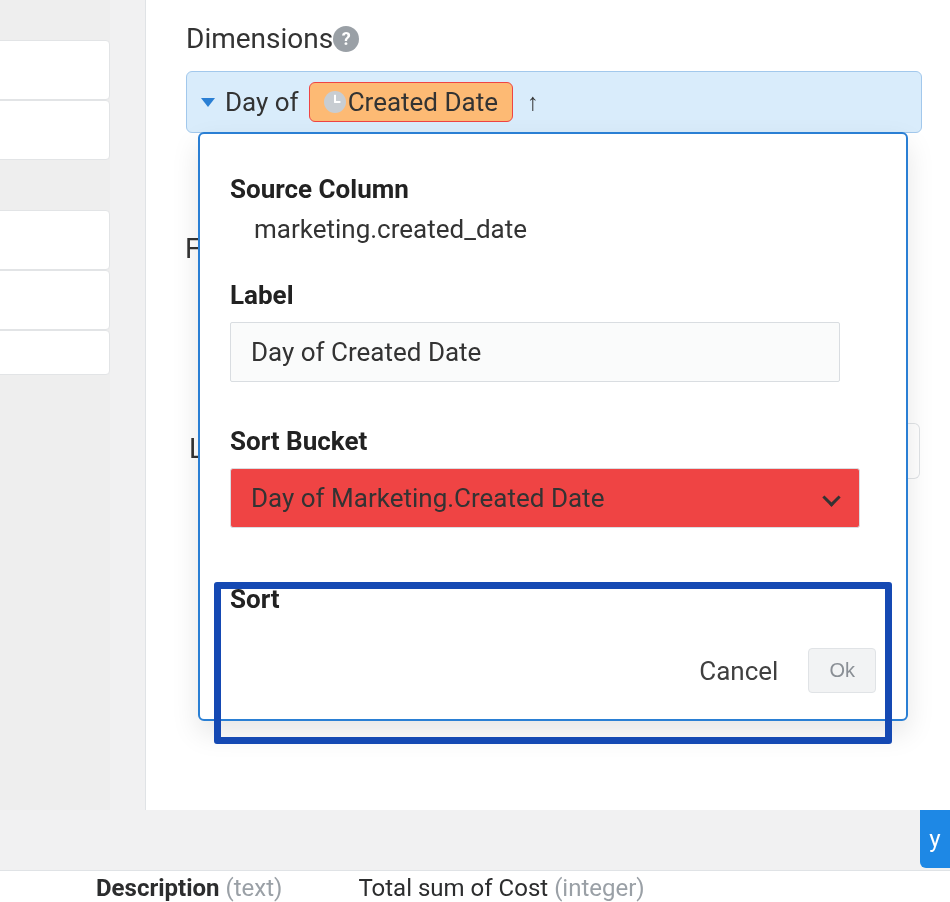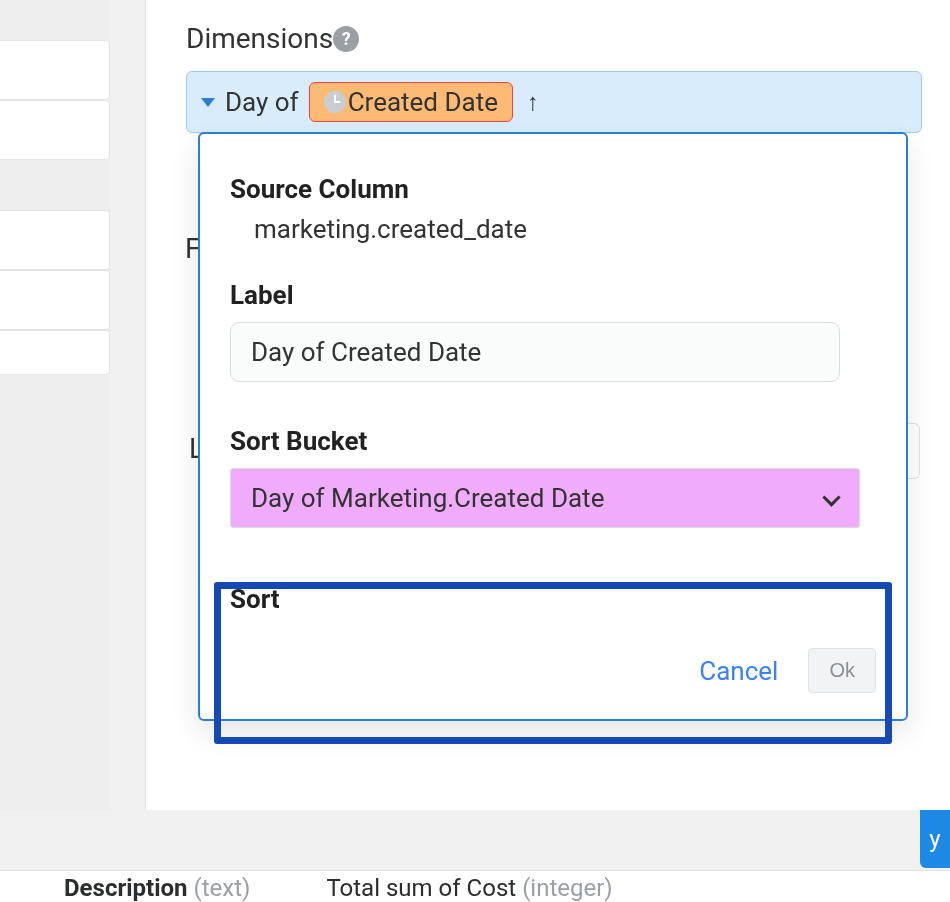--- a/index.html
+++ b/index.html
@@ -143,30 +143,30 @@
     font-size: 26px;
     color: #333;
     margin-top: 10px;
     padding-left: 24px;
   }
   .text-input {
     margin-top: 12px;
     width: 610px;
     border: 1px solid #d9dde1;
     background: #fafbfb;
-    border-radius: 9px;
+    border-radius: 2px;
     padding: 14px 20px;
     font-size: 26px;
     color: #333;
   }
   .select-box {
     margin-top: 12px;
     width: 630px;
     border: 1px solid #d9dde1;
-    background: #f0abfc;
+    background: #ef4444;
     border-radius: 3px;
     padding: 14px 20px;
     font-size: 26px;
     color: #333;
     display: flex;
     align-items: center;
     justify-content: space-between;
   }
   .select-box.blue-border {
     border: 1px solid #64a9e6;
@@ -198,21 +198,21 @@
 
   .popover-footer {
     display: flex;
     justify-content: flex-end;
     align-items: center;
     gap: 30px;
     margin-top: 34px;
   }
   .cancel-link {
     font-size: 26px;
-    color: #3b82f6;
+    color: #404040;
     cursor: pointer;
   }
   .ok-btn {
     border: 1px solid #e0e3e6;
     background: #f2f3f4;
     color: #8a8f95;
     font-size: 20px;
     padding: 10px 20px;
     border-radius: 4px;
     cursor: pointer;
@@ -243,21 +243,21 @@
   .footer-strip {
     position: absolute;
     top: 870px;
     left: 0;
     right: 0;
     height: 32px;
     background: #fff;
     border-top: 1px solid #e0e3e6;
     display: flex;
     gap: 6px;
-    padding-left: 64px;
+    padding-left: 96px;
     align-items: flex-end;
     font-size: 24px;
     color: #2c2d2e;
   }
   .faded { color: #9aa0a6; }
   .footer-strip .col2 { margin-left: 70px; }
 
   
   .right-slot {
     position: absolute;

